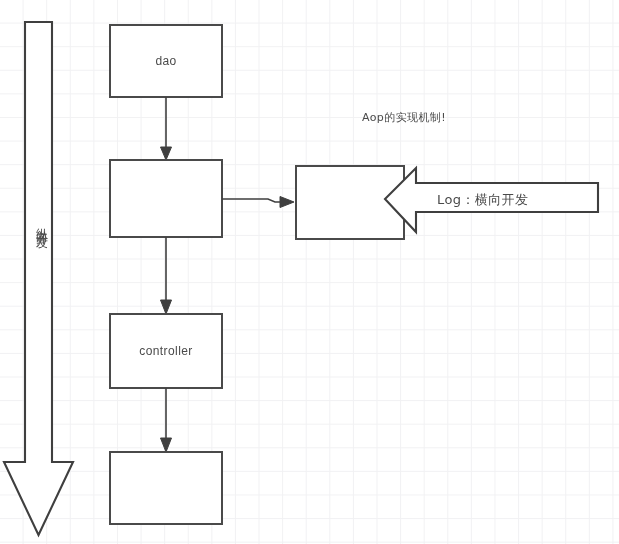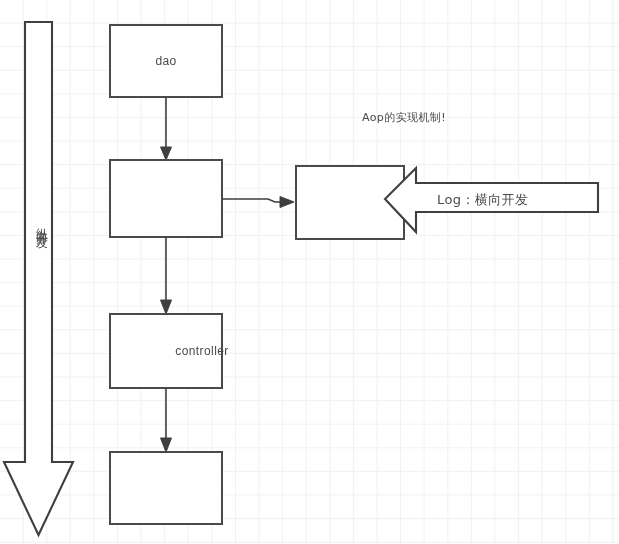--- a/index.html
+++ b/index.html
@@ -103,21 +103,21 @@
     <polygon points="166,452 160.5,438 171.5,438" fill="#3f3f3f" stroke="#3f3f3f" stroke-width="1"></polygon>
 
     <rect x="110" y="452" width="112" height="72" fill="#ffffff" stroke="#4a4a4a" stroke-width="2"></rect>
   </svg>
 
   <div class="node-label box-label" style="left:110px; top:54px;">dao</div>
 
 
   <div class="node-label box-label" style="left:296px; top:195px;"></div>
 
-  <div class="node-label box-label" style="left:110px; top:344px;margin-left:36px;">controller</div>
+  <div class="node-label box-label" style="left:110px; top:344px;">controller</div>
 
 
   <div id="vertical-label" class="cjk">纵向开发</div>
 
   <div id="aop-note" class="node-label cjk">Aop的实现机制!</div>
 
   <div id="log-label" class="node-label cjk">Log：横向开发</div>
 
 </div>
 

